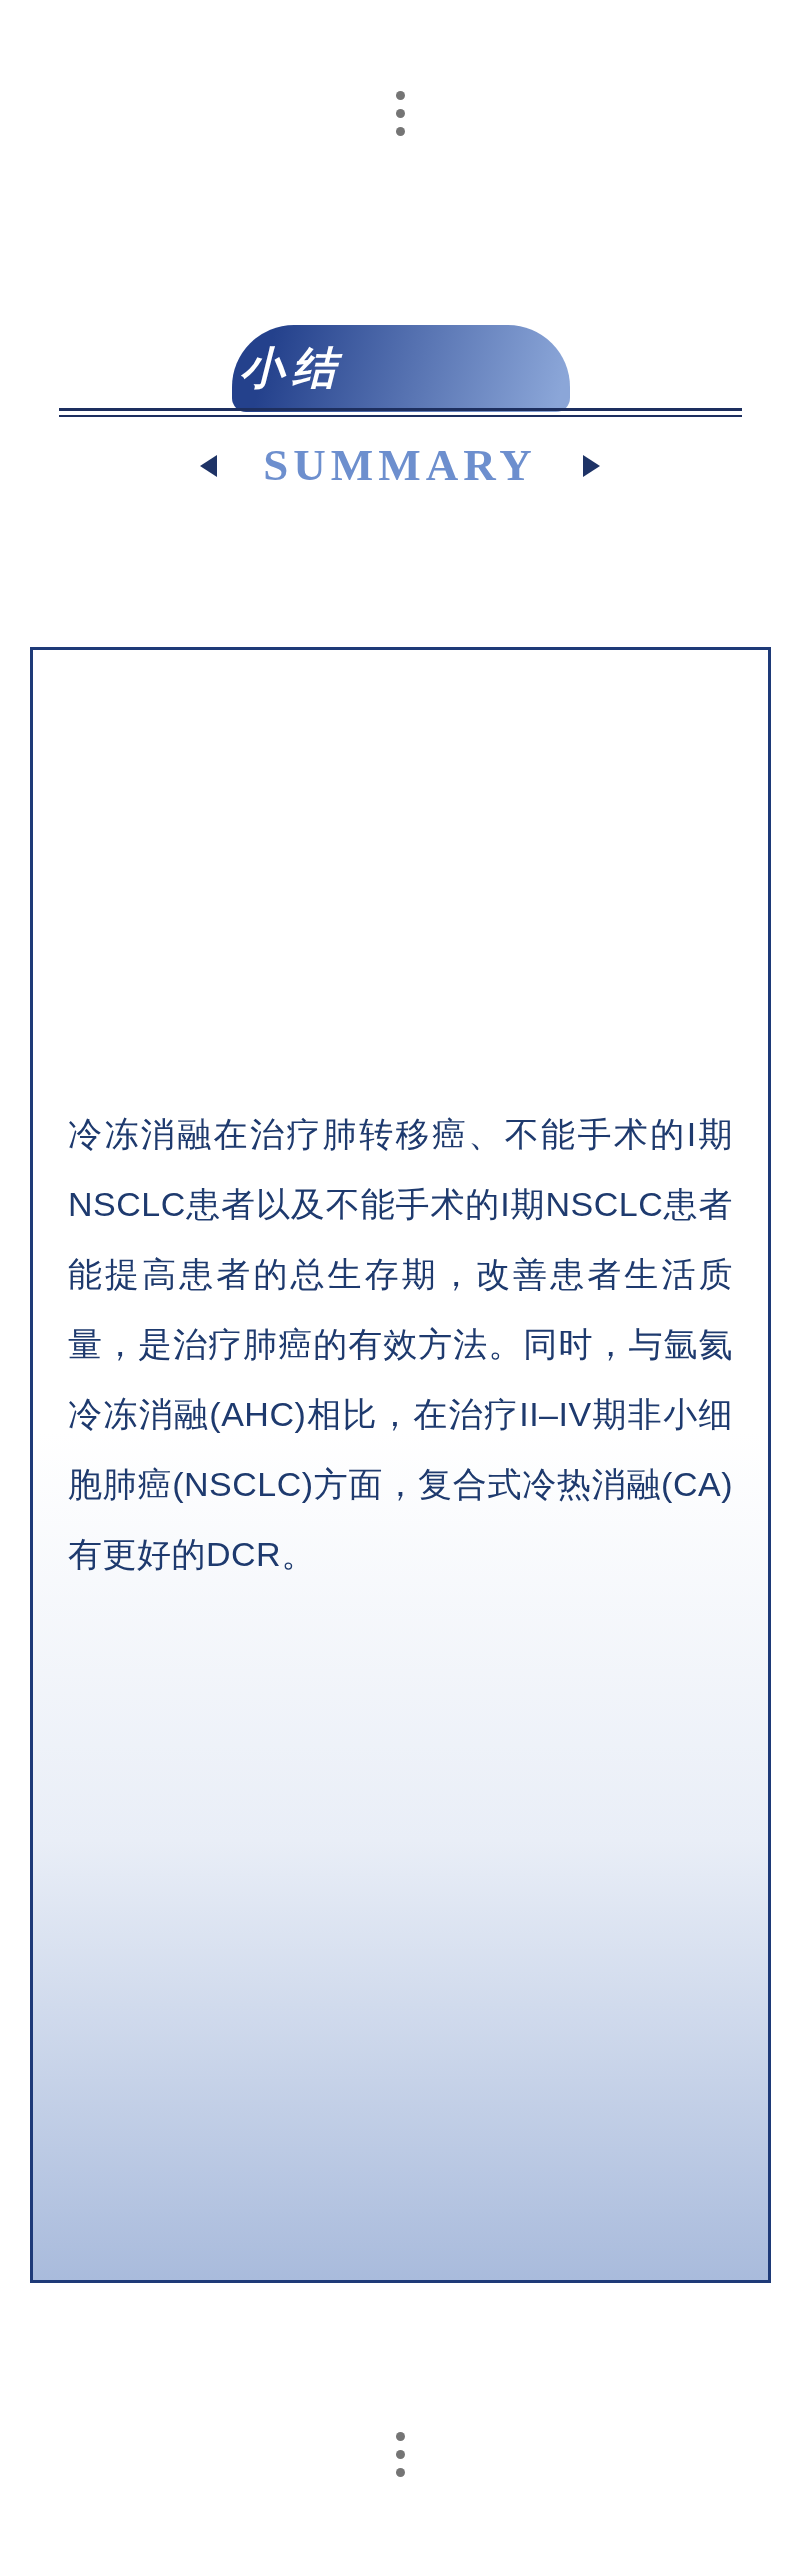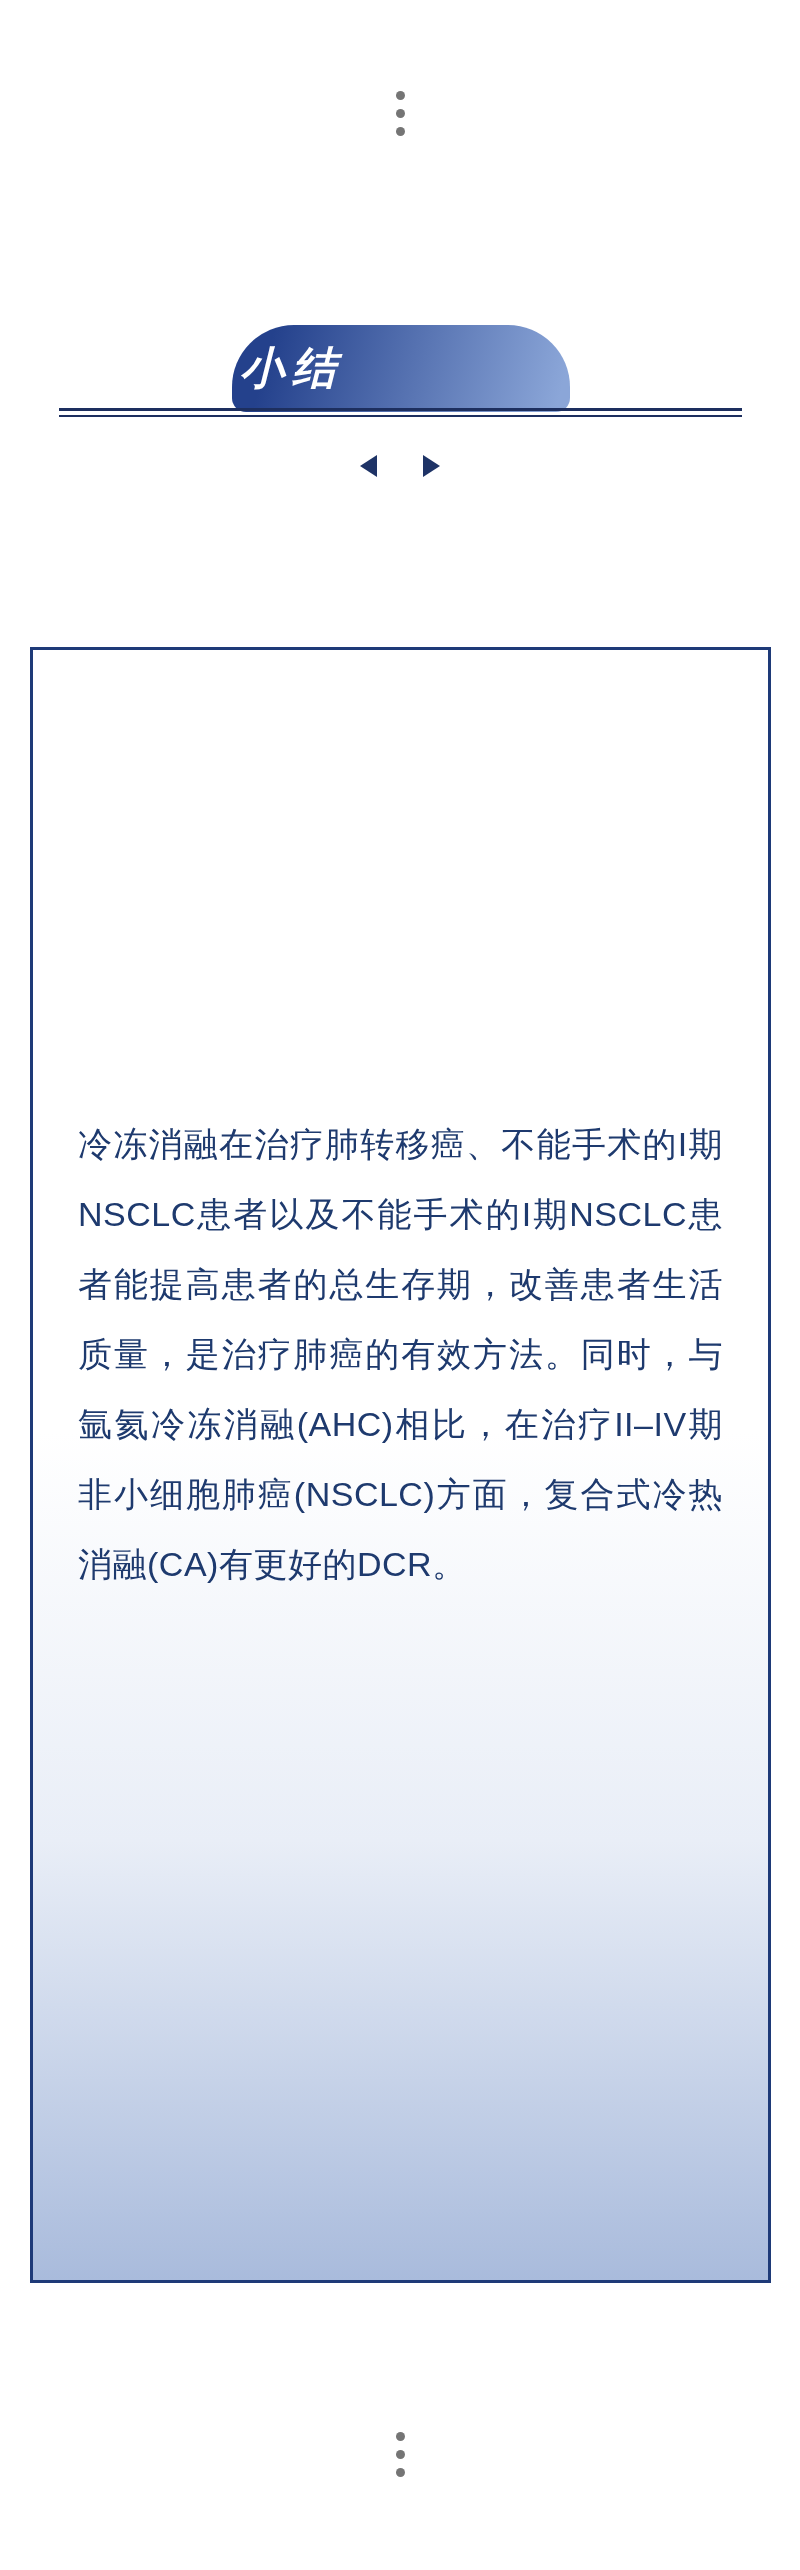--- a/index.html
+++ b/index.html
@@ -51,21 +51,21 @@
   .tri-left  { border-right: 17px solid #1e3366; }
   .tri-right { border-left: 17px solid #1e3366; }
 
   
   .summary-box {
     position: absolute; left: 30px; top: 647px; width: 741px; height: 1636px;
     border: 3px solid #1e3a78;
     background: linear-gradient(180deg, #ffffff 0%, #ffffff 48%, #e9eef7 73%, #a9bbdc 100%);
   }
   .paragraph {
-    position: absolute; left: 28px; right: 28px; top: 442px; margin: 17px;
+    position: absolute; left: 28px; right: 28px; top: 442px; margin: 7px;
     font-size: 34px; line-height: 70px; color: #1e3a6e;
     text-align: justify; letter-spacing: 0.5px;
     font-family: "Liberation Sans", "DejaVu Sans", sans-serif;
   }
 </style>
 </head>
 <body>
 
 <div class="dots dots-top">
   <span class="dot"></span>
@@ -75,20 +75,21 @@
 
 <div class="rule rule-1"></div>
 <div class="rule rule-2"></div>
 
 <div class="badge">
   <span class="badge-label">小结</span>
 </div>
 
 <div class="summary-row">
   <span class="tri tri-left"></span>
+  <span class="summary-label">SUMMARY</span>
   <span class="tri tri-right"></span>
 </div>
 
 <div class="summary-box">
   <p class="paragraph">冷冻消融在治疗肺转移癌、不能手术的I期NSCLC患者以及不能手术的I期NSCLC患者能提高患者的总生存期，改善患者生活质量，是治疗肺癌的有效方法。同时，与氩氦冷冻消融(AHC)相比，在治疗II–IV期非小细胞肺癌(NSCLC)方面，复合式冷热消融(CA)有更好的DCR。</p>
 </div>
 
 <div class="dots dots-bottom">
   <span class="dot"></span>
   <span class="dot"></span>

